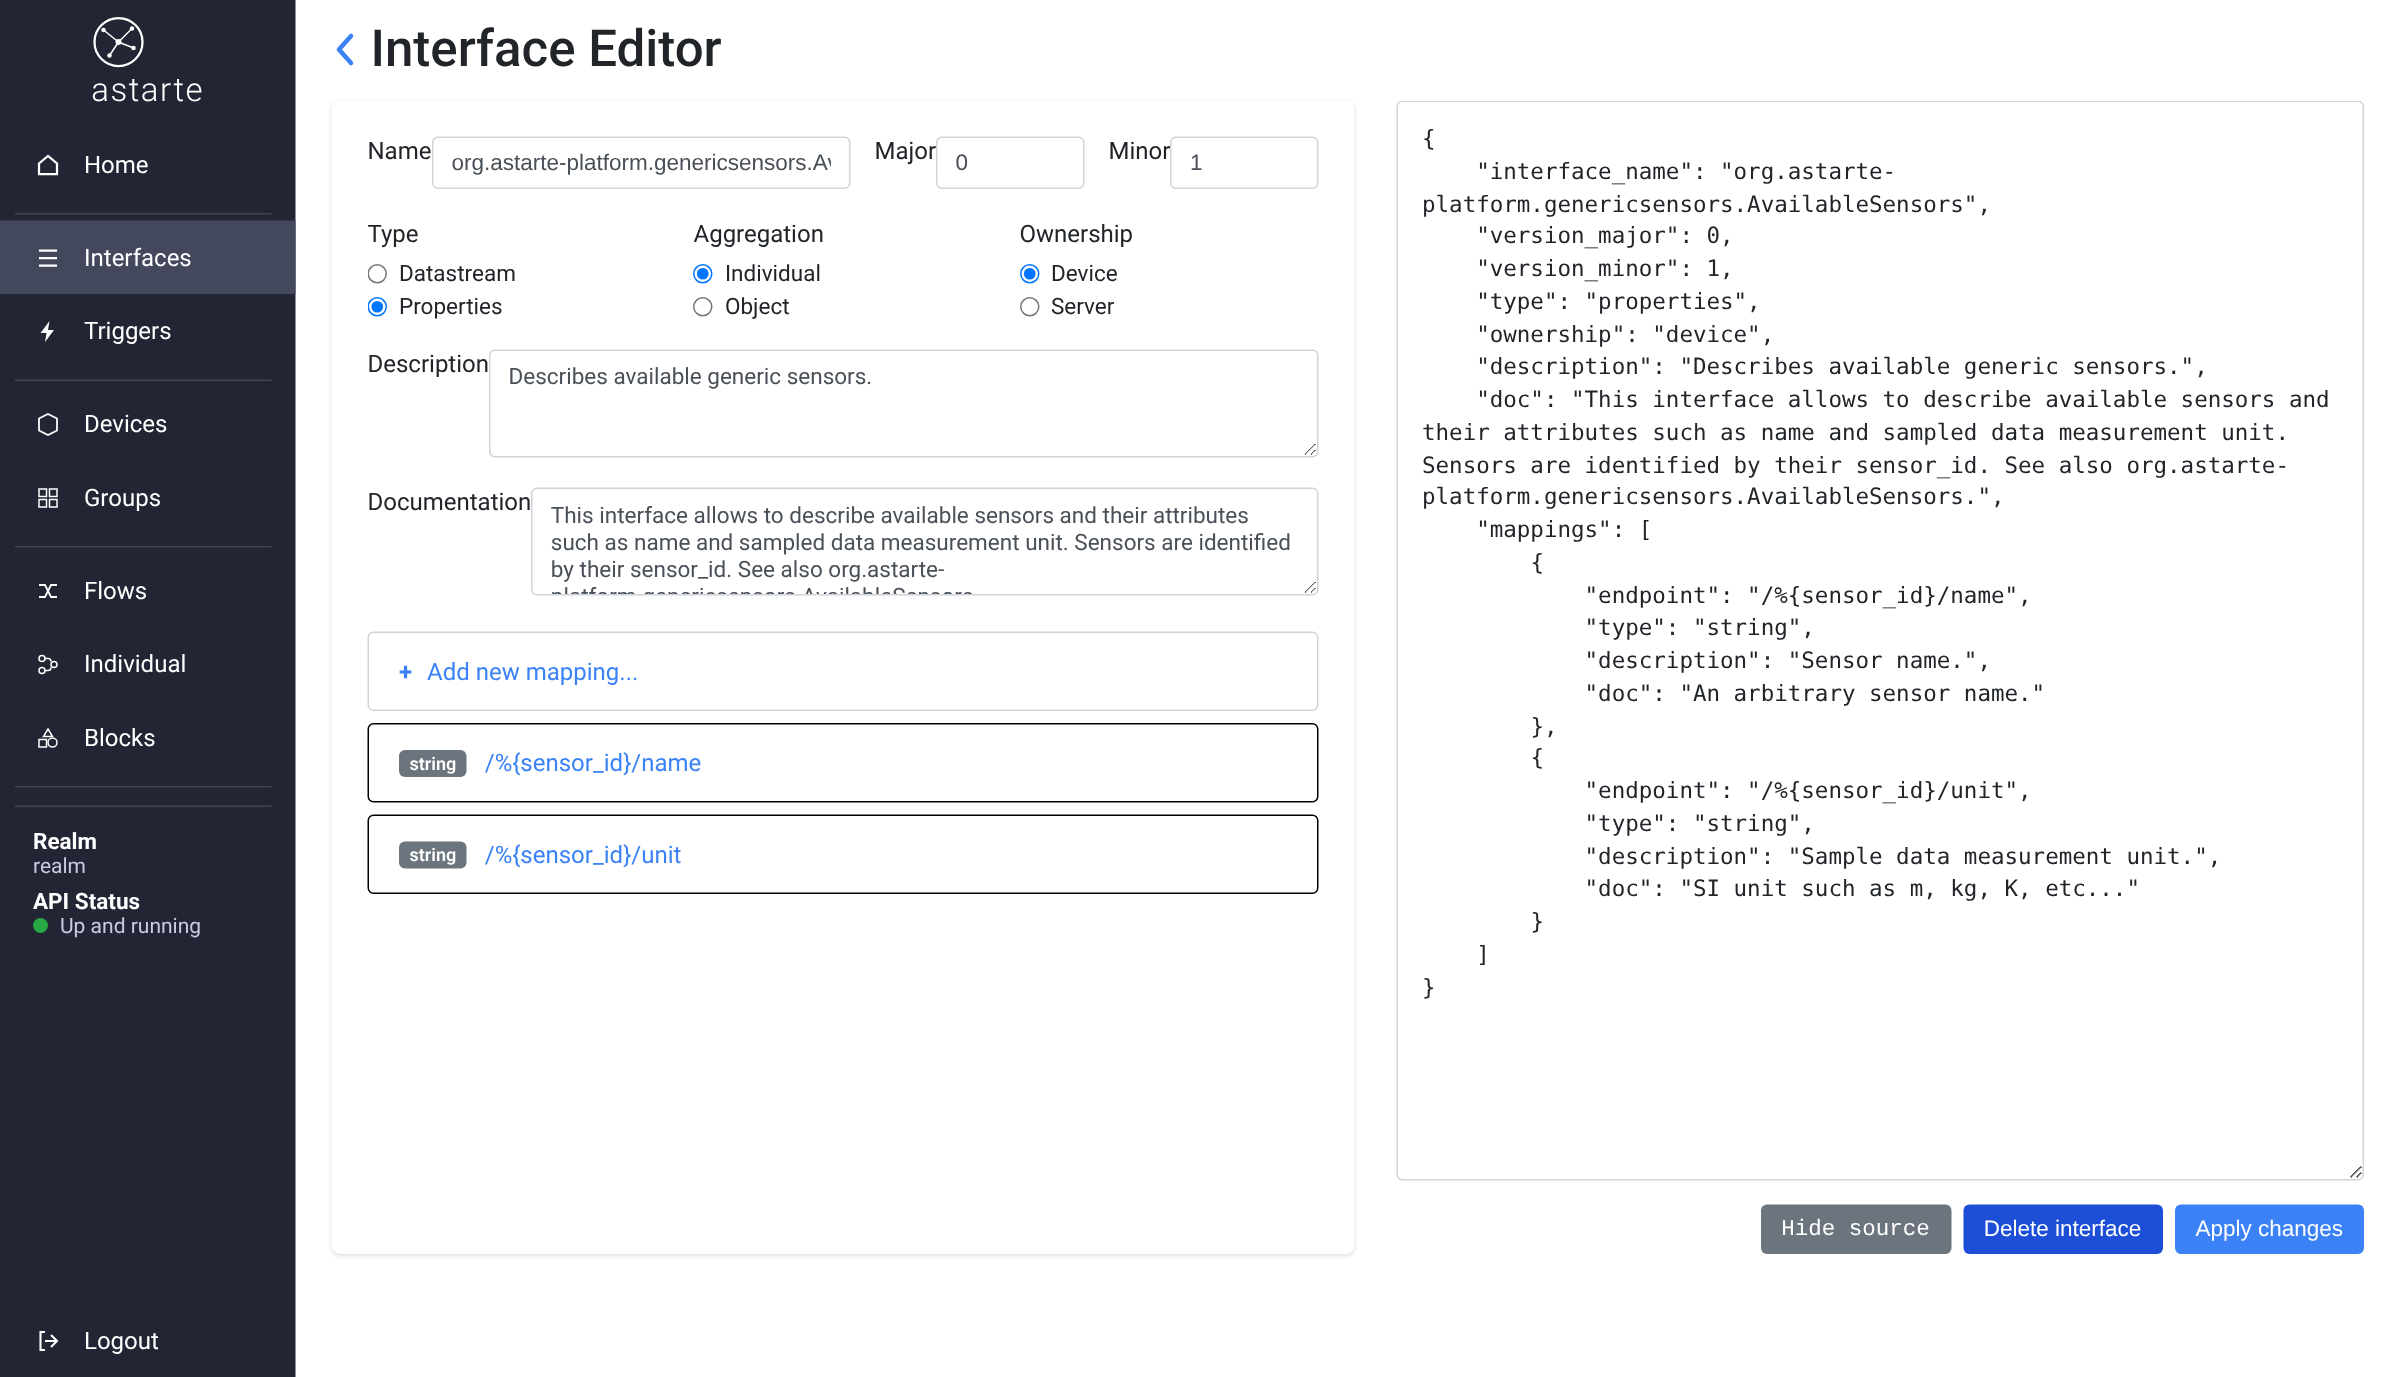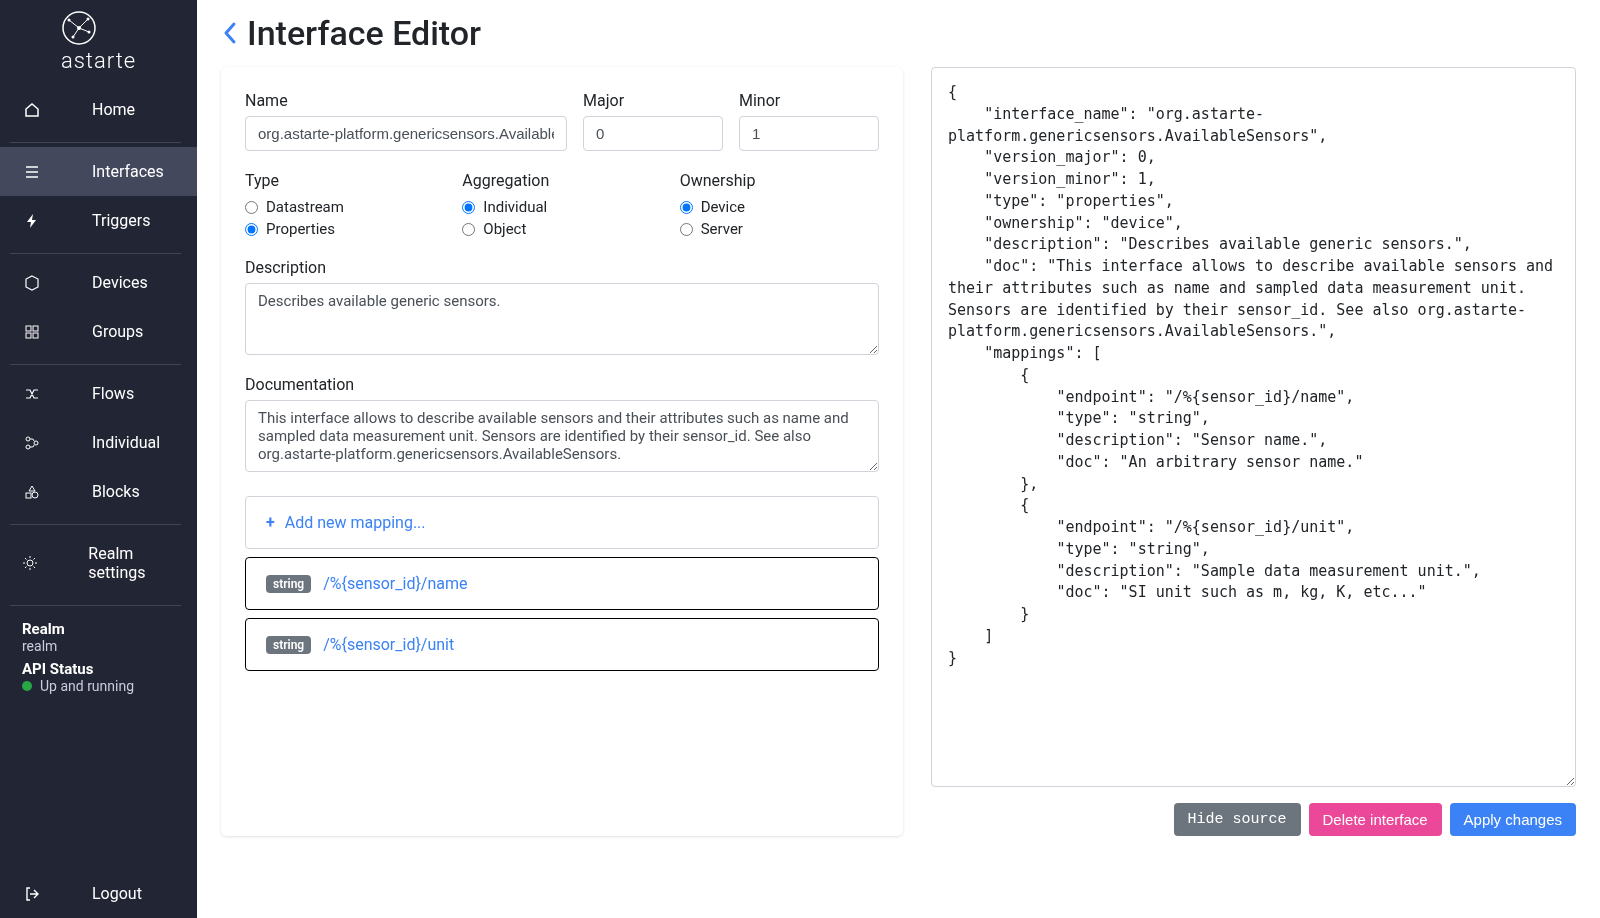--- a/index.html
+++ b/index.html
@@ -39,21 +39,20 @@
   margin-top: 2px;
   font-weight: 300;
 }
 .nav-item {
   display: flex;
   align-items: center;
   padding: 15px 22px;
   color: #ffffff;
   font-size: 16px;
   cursor: pointer;
-  gap: 36px;
 }
 .nav-item.active { background: #44485d; }
 .nav-item .icon { width: 20px; margin-right: 14px; display:flex; align-items:center; justify-content:center;}
 .nav-sep {
   height: 1px;
   background: rgba(255,255,255,0.15);
   margin: 8px 16px 4px 10px;
 }
 .sidebar .realm-block {
   padding: 10px 22px;
@@ -93,21 +92,21 @@
   border-radius:6px;
   box-shadow:0 1px 3px rgba(0,0,0,0.12);
   padding:24px;
   flex:0 0 682px;
 }
 .form-row {
   display:flex;
   gap:16px;
   margin-bottom:20px;
 }
-.form-group { flex:1; display:flex; flex-direction:column; }
+.form-group { flex:1; display:flex; flex-direction:row; }
 .form-group.sm { flex:0 0 140px; }
 label.fld {
   font-size:16px;
   color:#212529;
   margin-bottom:6px;
   font-weight:400;
 }
 input[type=text], input[type=number], textarea {
   width:100%;
   padding:8px 12px;
@@ -193,21 +192,21 @@
 }
 .btn {
   padding:8px 14px;
   border-radius:4px;
   font-size:15px;
   border:none;
   cursor:pointer;
   color:#fff;
 }
 .btn-gray { background:#6c757d;font-family:Liberation Mono, monospace; }
-.btn-red { background:#ec4899; }
+.btn-red { background:#1d4ed8; }
 .btn-blue { background:#3b82f6; }
 
 svg { display:block; }
 </style>
 </head>
 <body>
 
 <div class="app">
 
   <div class="sidebar">
@@ -302,29 +301,20 @@
         <svg width="16" height="16" viewBox="0 0 16 16">
             <rect x="2" y="9" width="5" height="5" fill="none" stroke="#fff"></rect>
             <circle cx="11" cy="11" r="3" fill="none" stroke="#fff"></circle>
             <path d="M8 2l3 5H5z" fill="none" stroke="#fff"></path>
           </svg>
       </span>
       <span>Blocks</span>
     </div>
     <div class="nav-sep"></div>
 
-    <div class="nav-item">
-      <span class="icon">
-        <svg width="16" height="16" viewBox="0 0 16 16">
-            <circle cx="8" cy="8" r="3" fill="none" stroke="#fff"></circle>
-            <path d="M8 1v2M8 13v2M1 8h2M13 8h2M3 3l1.5 1.5M11.5 11.5L13 13M13 3l-1.5 1.5M4.5 11.5L3 13" stroke="#fff"></path>
-          </svg>
-      </span>
-      <span>Realm settings</span>
-    </div>
     <div class="nav-sep"></div>
 
     <div class="realm-block">
       <div class="label">Realm</div>
       <div class="value">realm</div>
       <div class="label" style="margin-top:6px">API Status</div>
       <div class="value">
         <span class="status-dot"></span><span>Up and running</span>
       </div>
     </div>

